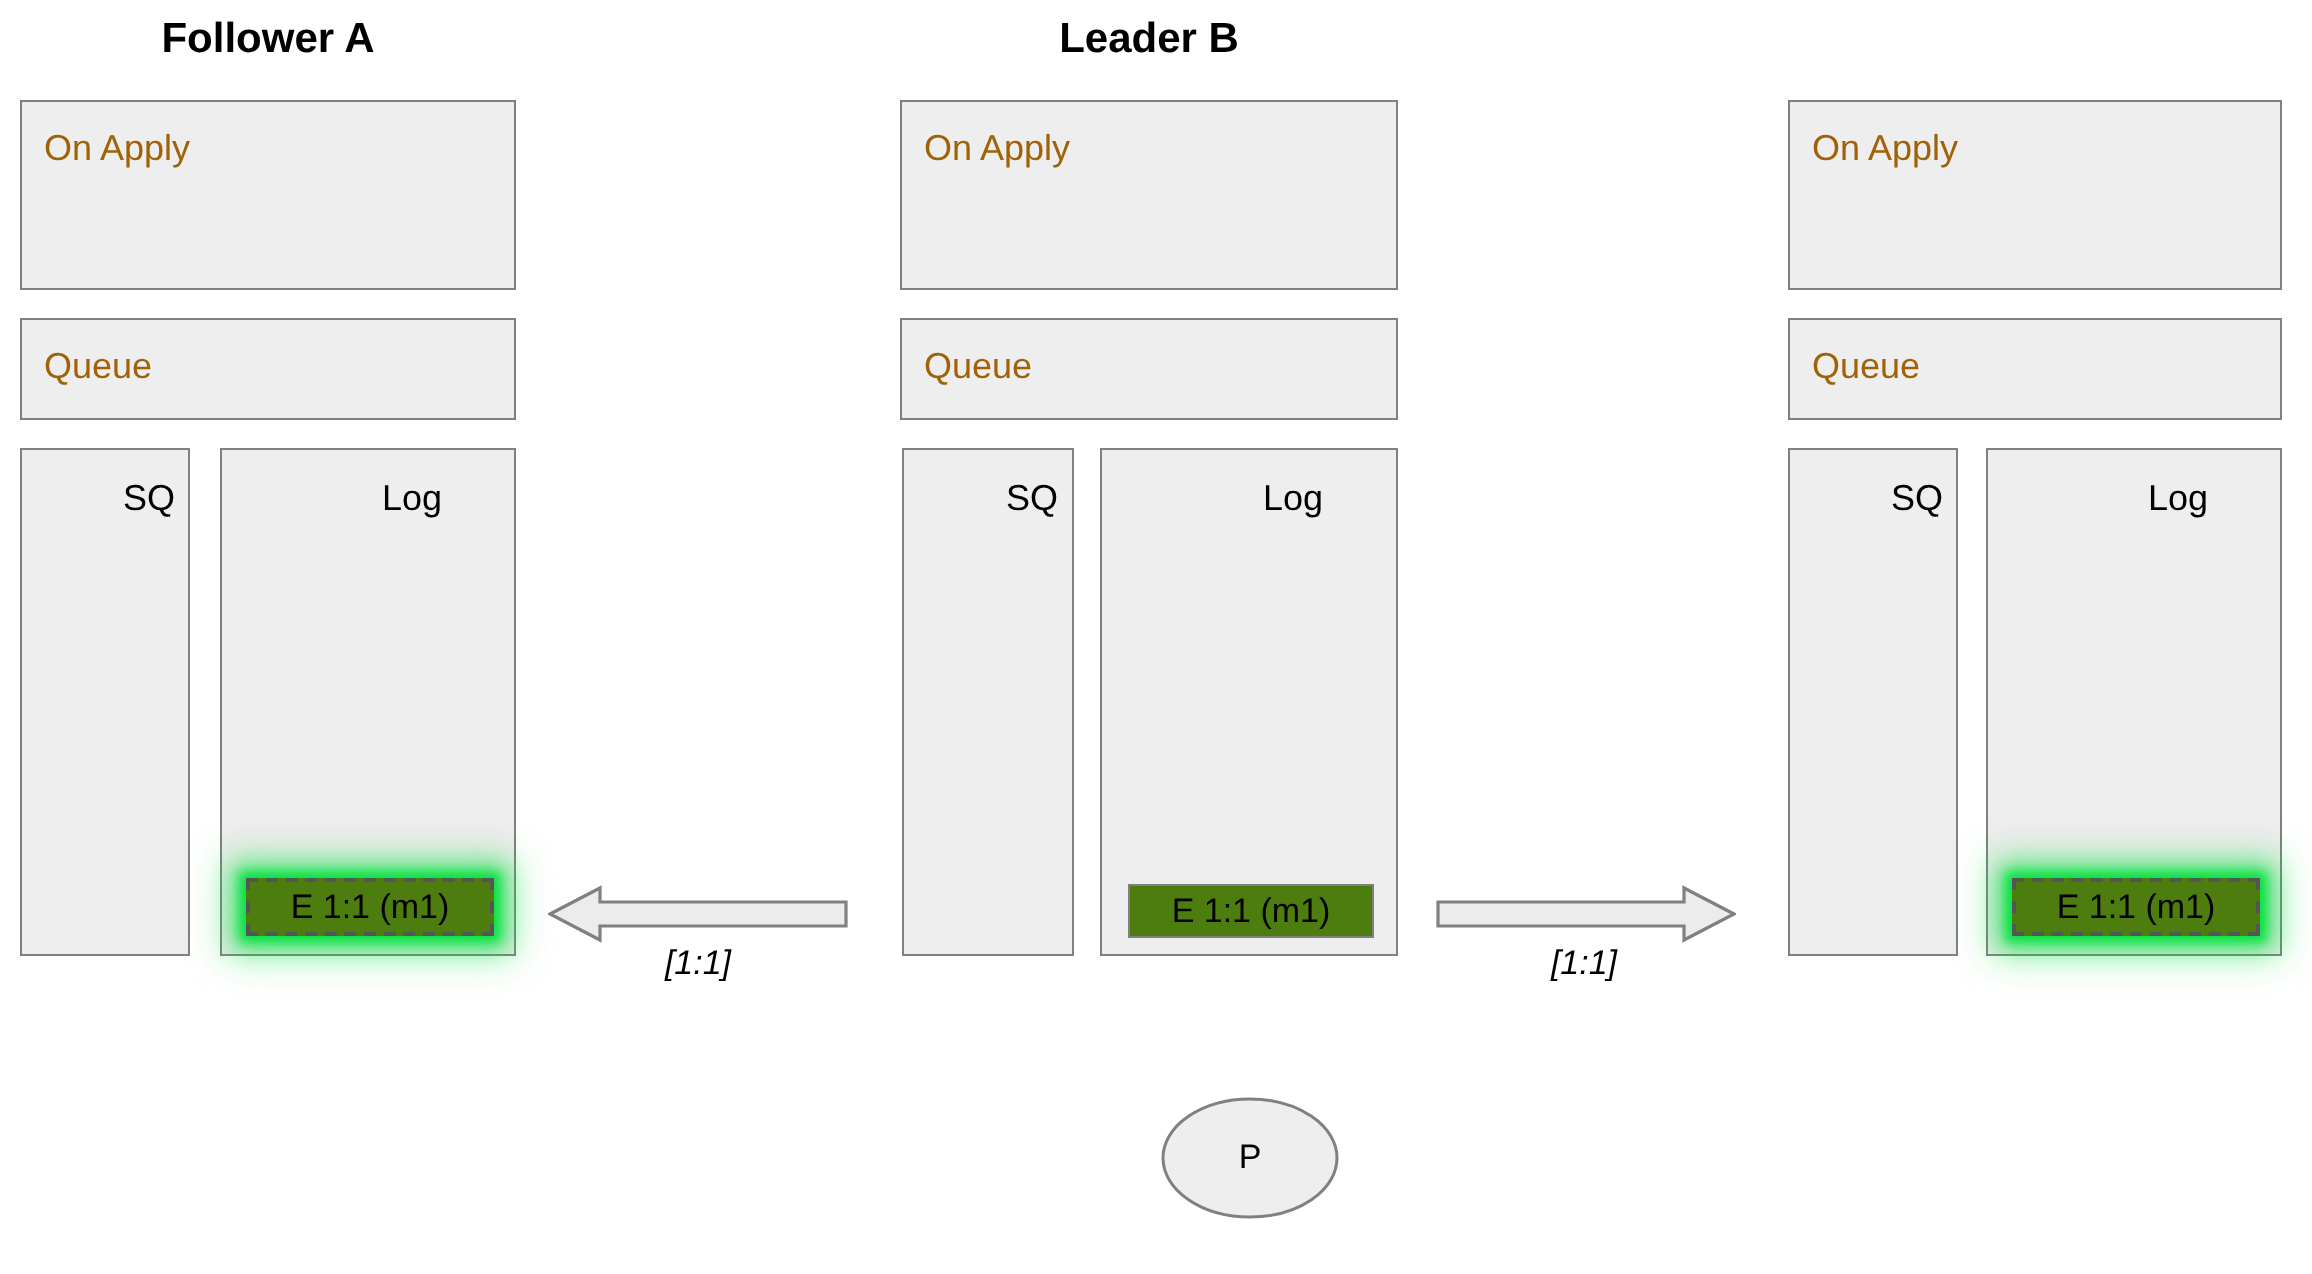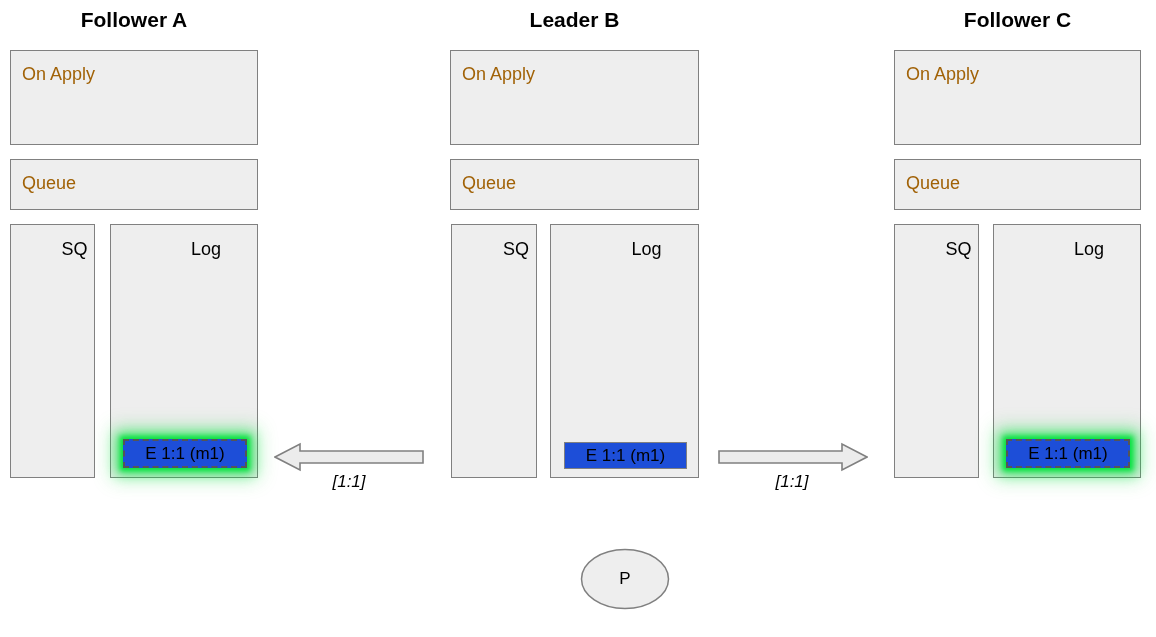--- a/index.html
+++ b/index.html
@@ -56,21 +56,21 @@
     font-size: 18px;
     color: #000000;
     text-align: center;
     white-space: nowrap;
     margin-left: 44px;
   }
 
   
   .entry {
     position: absolute;
-    background: #1d4ed8;
+    background: #4d7c0f;
     box-sizing: border-box;
     font-size: 17px;
     color: #000000;
     display: flex;
     align-items: center;
     justify-content: center;
     white-space: nowrap;
   }
   .entry.solid {
     border: 1.4px solid #808080;
@@ -151,21 +151,20 @@
 
   <div class="box" style="left:451px; top:224px; width:86px; height:254px;">
     <span class="box-label-tc">SQ</span>
   </div>
 
   <div class="box" style="left:550px; top:224px; width:149px; height:254px;">
     <span class="box-label-tc">Log</span>
     <div class="entry solid" style="left:13px; top:217px; width:123px; height:27px; position:absolute;">E 1:1 (m1)</div>
   </div>
 
-  <div class="col-title" style="left:894px; top:8px; width:247px;">Follower C</div>
 
   <div class="box" style="left:894px; top:50px; width:247px; height:95px;">
     <span class="box-label-tl">On Apply</span>
   </div>
 
   <div class="box" style="left:894px; top:159px; width:247px; height:51px;">
     <span class="box-label-tl">Queue</span>
   </div>
 
   <div class="box" style="left:894px; top:224px; width:85px; height:254px;">

